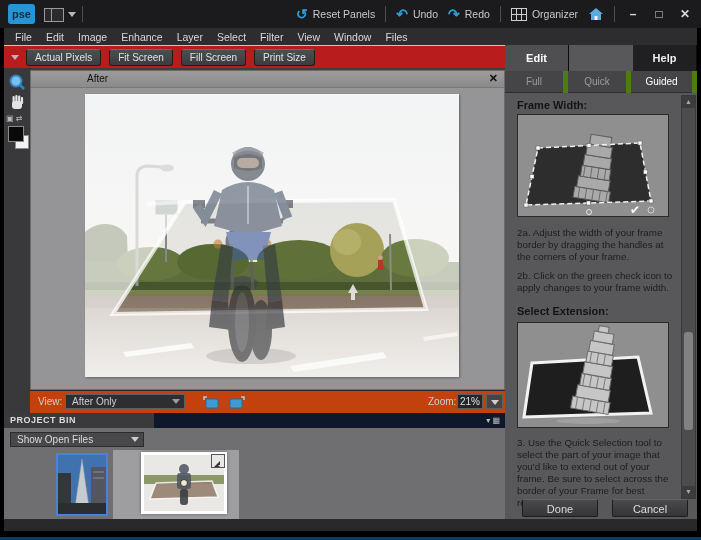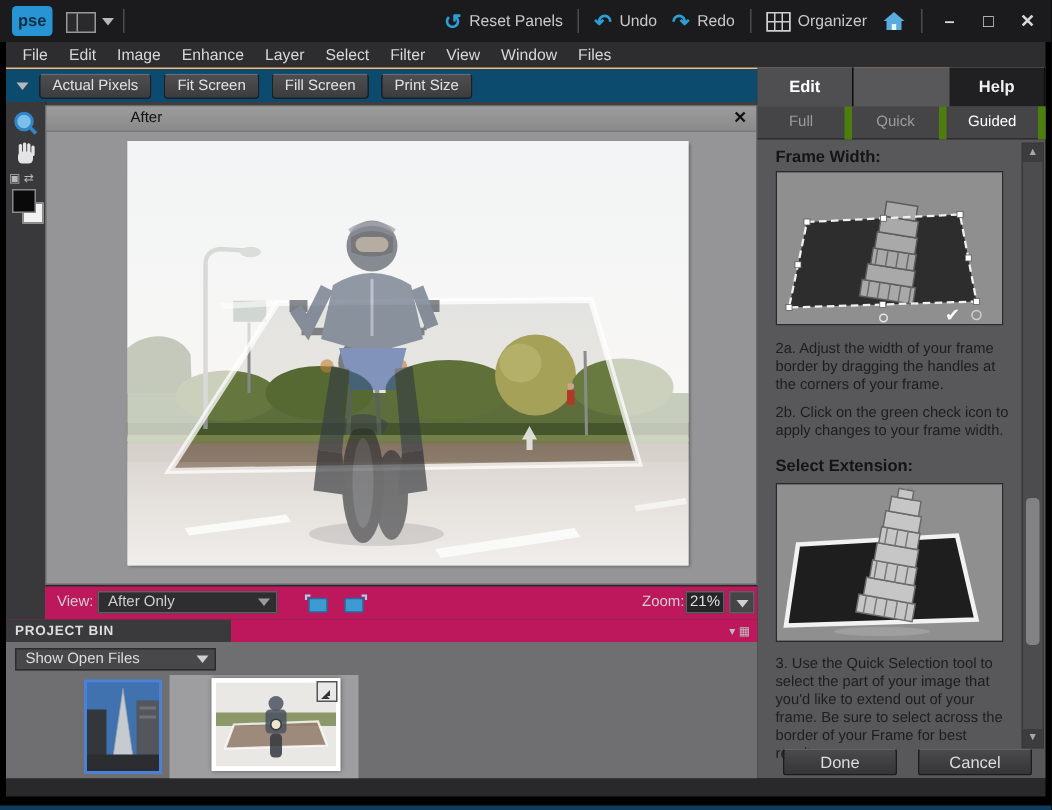--- a/index.html
+++ b/index.html
@@ -22,21 +22,21 @@
             grid-template-columns:1fr 1fr 1fr;grid-template-rows:1fr 1fr;gap:1px;background:#cfcfcf;}
   .org-grid i{background:#1b1b1d;}
   .win-ctl{color:#d8d8d8;font-size:12px;font-weight:bold;width:16px;text-align:center;}
 
   
   .menubar{left:4px;top:28px;width:693px;height:18px;background:#2d2d2f;display:flex;
            align-items:center;padding-left:4px;box-sizing:border-box;border-bottom:1px solid #fdba74;}
   .menu-item{color:#d8d8d8;font-size:10.5px;padding:0 7px;}
 
   
-  .optionsbar{left:4px;top:46px;width:501px;height:22px;background:#0c4a6e;display:flex;
+  .optionsbar{left:4px;top:46px;width:501px;height:22px;background:#b91c1c;display:flex;
               align-items:center;gap:8px;padding-left:22px;box-sizing:border-box;}
   .opt-caret{position:absolute;left:7px;top:9px;}
   .opt-btn{background:linear-gradient(#4e4e50,#3c3c3e);border:1px solid #1e1e20;border-top-color:#6c6c6e;
            border-radius:3px;color:#e2e2e2;font-size:10px;padding:2px 8px;line-height:11px;}
 
   .caret-down{width:0;height:0;border-left:4px solid transparent;border-right:4px solid transparent;
               border-top:5px solid #b8b8b8;display:inline-block;}
 
   
   .editor{left:4px;top:68px;width:501px;height:451px;background:#3e3e40;}
@@ -45,33 +45,33 @@
   .swatch-bg{left:11px;top:67px;width:12px;height:12px;background:#f2f2f2;border:1px solid #8a8a8a;z-index:1;}
   .mini-swap{left:2px;top:46px;color:#b8b8b8;font-size:8px;}
 
   .docwindow{left:26px;top:2px;width:475px;height:320px;background:#959597;border:1px solid #6a6a6c;box-sizing:border-box;}
   .doc-titlebar{left:0;top:0;width:100%;height:17px;background:linear-gradient(#9c9c9c,#8a8a8a);
                 border-bottom:1px solid #777;box-sizing:border-box;}
   .doc-title{position:absolute;left:56px;top:2px;color:#101010;font-size:10px;}
   .doc-close{position:absolute;right:6px;top:1px;color:#111;font-size:11px;font-weight:bold;}
   .canvas-img{left:54px;top:23px;width:374px;height:283px;background:#fff;box-shadow:1px 1px 2px rgba(0,0,0,.35);}
 
-  .viewbar{left:26px;top:322px;width:475px;height:23px;background:#be185d;border-top:1px solid #2a2a2c;box-sizing:border-box;}
+  .viewbar{left:26px;top:322px;width:475px;height:23px;background:#c2410c;border-top:1px solid #2a2a2c;box-sizing:border-box;}
   .vb-label{color:#cfcfcf;font-size:10px;}
   .vb-dd{position:absolute;left:35px;top:3px;width:120px;height:15px;background:#2e2e30;
          border:1px solid #5f5f61;color:#cfcfcf;font-size:10px;line-height:14px;padding-left:6px;box-sizing:border-box;}
   .vb-dd .caret-down{position:absolute;right:4px;top:4px;border-top-color:#9a9a9a;}
   .rot-icon{position:absolute;top:3px;width:18px;height:15px;}
   .zoom-box{position:absolute;left:427px;top:3px;width:26px;height:15px;background:#252527;
             border:1px solid #5f5f61;color:#e0e0e0;font-size:10px;line-height:14px;text-align:center;box-sizing:border-box;}
   .zoom-dd{position:absolute;left:456px;top:3px;width:17px;height:15px;background:#454547;border:1px solid #5f5f61;
            box-sizing:border-box;}
   .zoom-dd .caret-down{position:absolute;left:4px;top:5px;border-top-color:#cfcfcf;}
 
-  .binheader{left:0;top:345px;width:501px;height:15px;background:#be185d;}
+  .binheader{left:0;top:345px;width:501px;height:15px;background:#0f172a;}
   .binheader-tab{position:absolute;left:0;top:0;width:150px;height:15px;background:#3a3a3c;
                  color:#dedede;font-size:9px;font-weight:bold;letter-spacing:.5px;line-height:15px;padding-left:6px;box-sizing:border-box;}
   .bin-menu-icon{position:absolute;right:5px;top:3px;color:#bdbdbd;font-size:8px;}
   .binbody{left:0;top:360px;width:501px;height:91px;background:#6f6f71;}
   .bin-dd{position:absolute;left:6px;top:4px;width:134px;height:15px;background:#48484a;border:1px solid #2c2c2e;
           color:#dcdcdc;font-size:10px;line-height:14px;padding-left:6px;box-sizing:border-box;}
   .bin-dd .caret-down{position:absolute;right:4px;top:4px;border-top-color:#cfcfcf;}
   .sel-strip{position:absolute;left:109px;top:22px;width:126px;height:69px;background:#9e9ea0;}
   .thumb1{position:absolute;left:52px;top:25px;width:52px;height:63px;border:2px solid #4b82d8;background:#3f72ae;box-sizing:border-box;}
   .thumb2{position:absolute;left:137px;top:24px;width:86px;height:62px;background:#fff;padding:3px;box-sizing:border-box;

